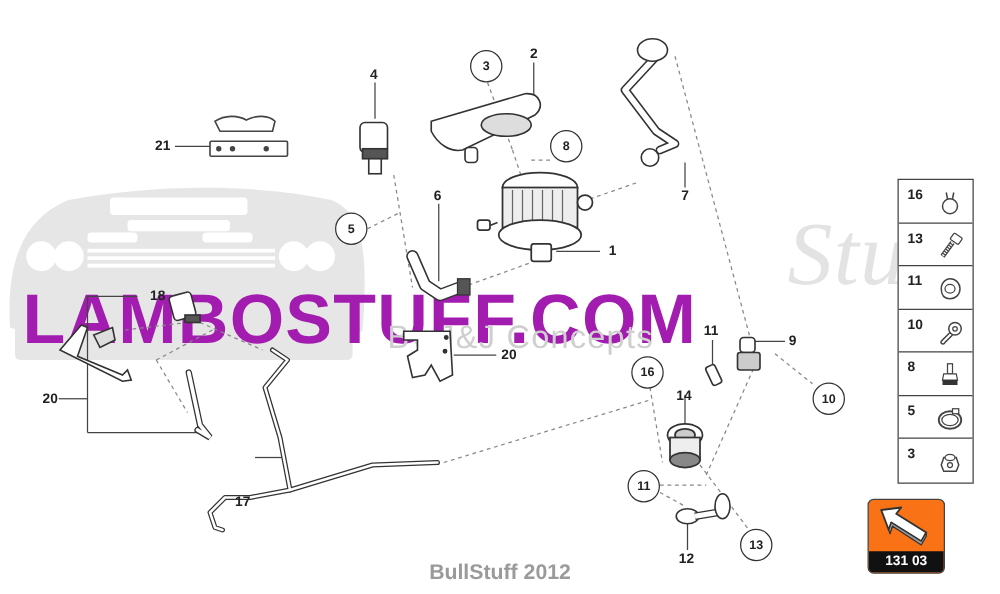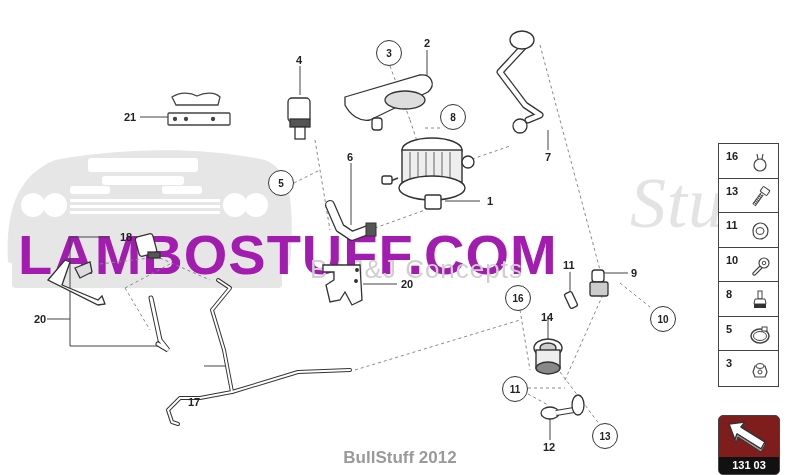--- a/index.html
+++ b/index.html
@@ -10,21 +10,21 @@
   .wm-com { left:18px; top:222px; font-size:56px; color:#a21caf; }
   .wm-concepts { left:310px; top:254px; font-size:26px; font-weight:normal; color:#cfcfcf; }
   .wm-stuff { left:630px; top:162px; font-size:72px; font-family:"Liberation Serif", serif; font-style:italic; font-weight:normal; color:#e3e3e3; }
   .lbl { position:absolute; font-size:11px; font-weight:bold; color:#222; line-height:1; }
   .circ { position:absolute; width:26px; height:26px; border:1.5px solid #333; border-radius:50%; background:#fff; font-size:10px; font-weight:bold; color:#222; display:flex; align-items:center; justify-content:center; box-sizing:border-box; }
   .legend { position:absolute; left:718px; top:143px; width:59px; border:1.5px solid #444; background:#fff; }
   .legend-cell { height:34.5px; border-bottom:1.5px solid #444; position:relative; box-sizing:border-box; }
   .legend-cell:last-child { border-bottom:none; }
   .legend-num { position:absolute; left:7px; top:6px; font-size:11px; font-weight:bold; color:#222; }
   .legend-icon { position:absolute; left:30px; top:7px; width:22px; height:22px; }
-  .nav-box { position:absolute; left:718px; top:399px; width:60px; height:58px; border:1.5px solid #444; border-radius:5px; background:#7f1d1d; overflow:hidden;margin-top:16px; }
+  .nav-box { position:absolute; left:694px; top:399px; width:60px; height:58px; border:1.5px solid #444; border-radius:5px; background:#f97316; overflow:hidden; }
   .nav-code { position:absolute; left:0; bottom:0; width:100%; height:17px; background:#111; color:#fff; font-size:11px; font-weight:bold; text-align:center; line-height:17px; }
   .footer { position:absolute; left:0; top:448px; width:800px; text-align:center; font-size:17px; font-weight:bold; color:#9a9a9a; }
 </style>
 </head>
 <body>
 
 <div class="canvas">
 
   <svg class="canvas" viewBox="0 0 800 475" width="800" height="475">
     <g fill="#e6e6e6" stroke="none">

